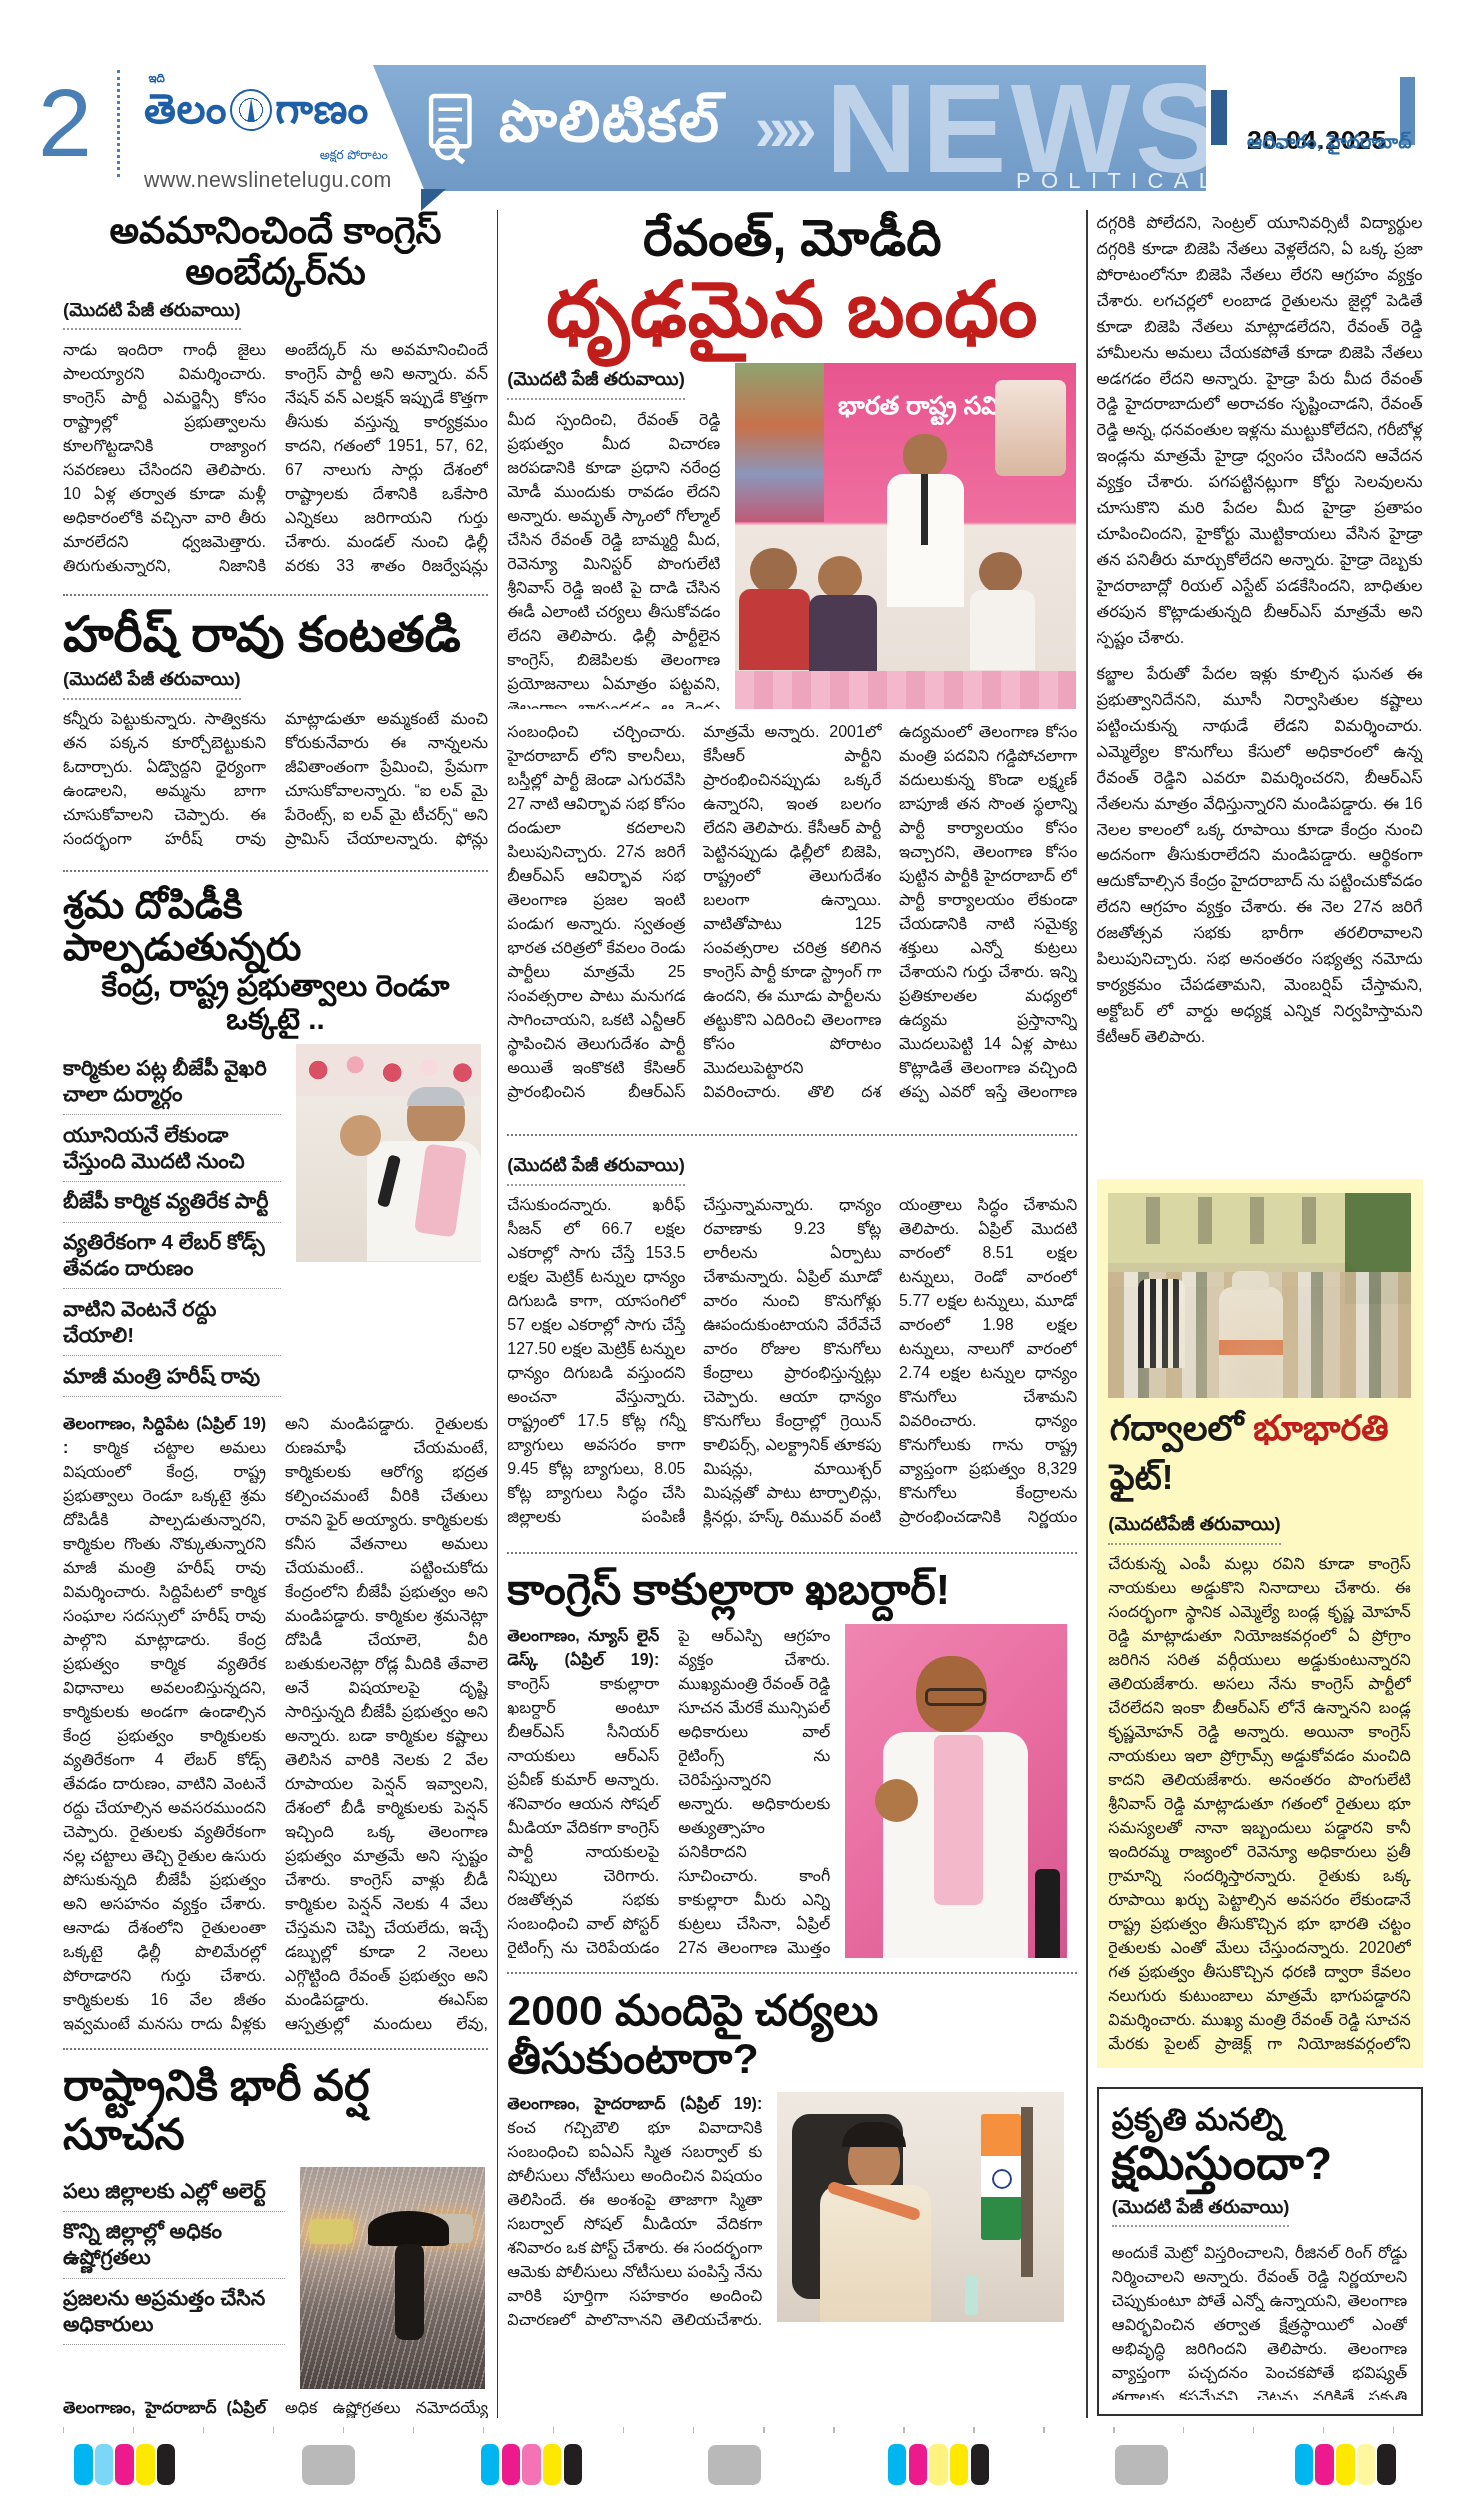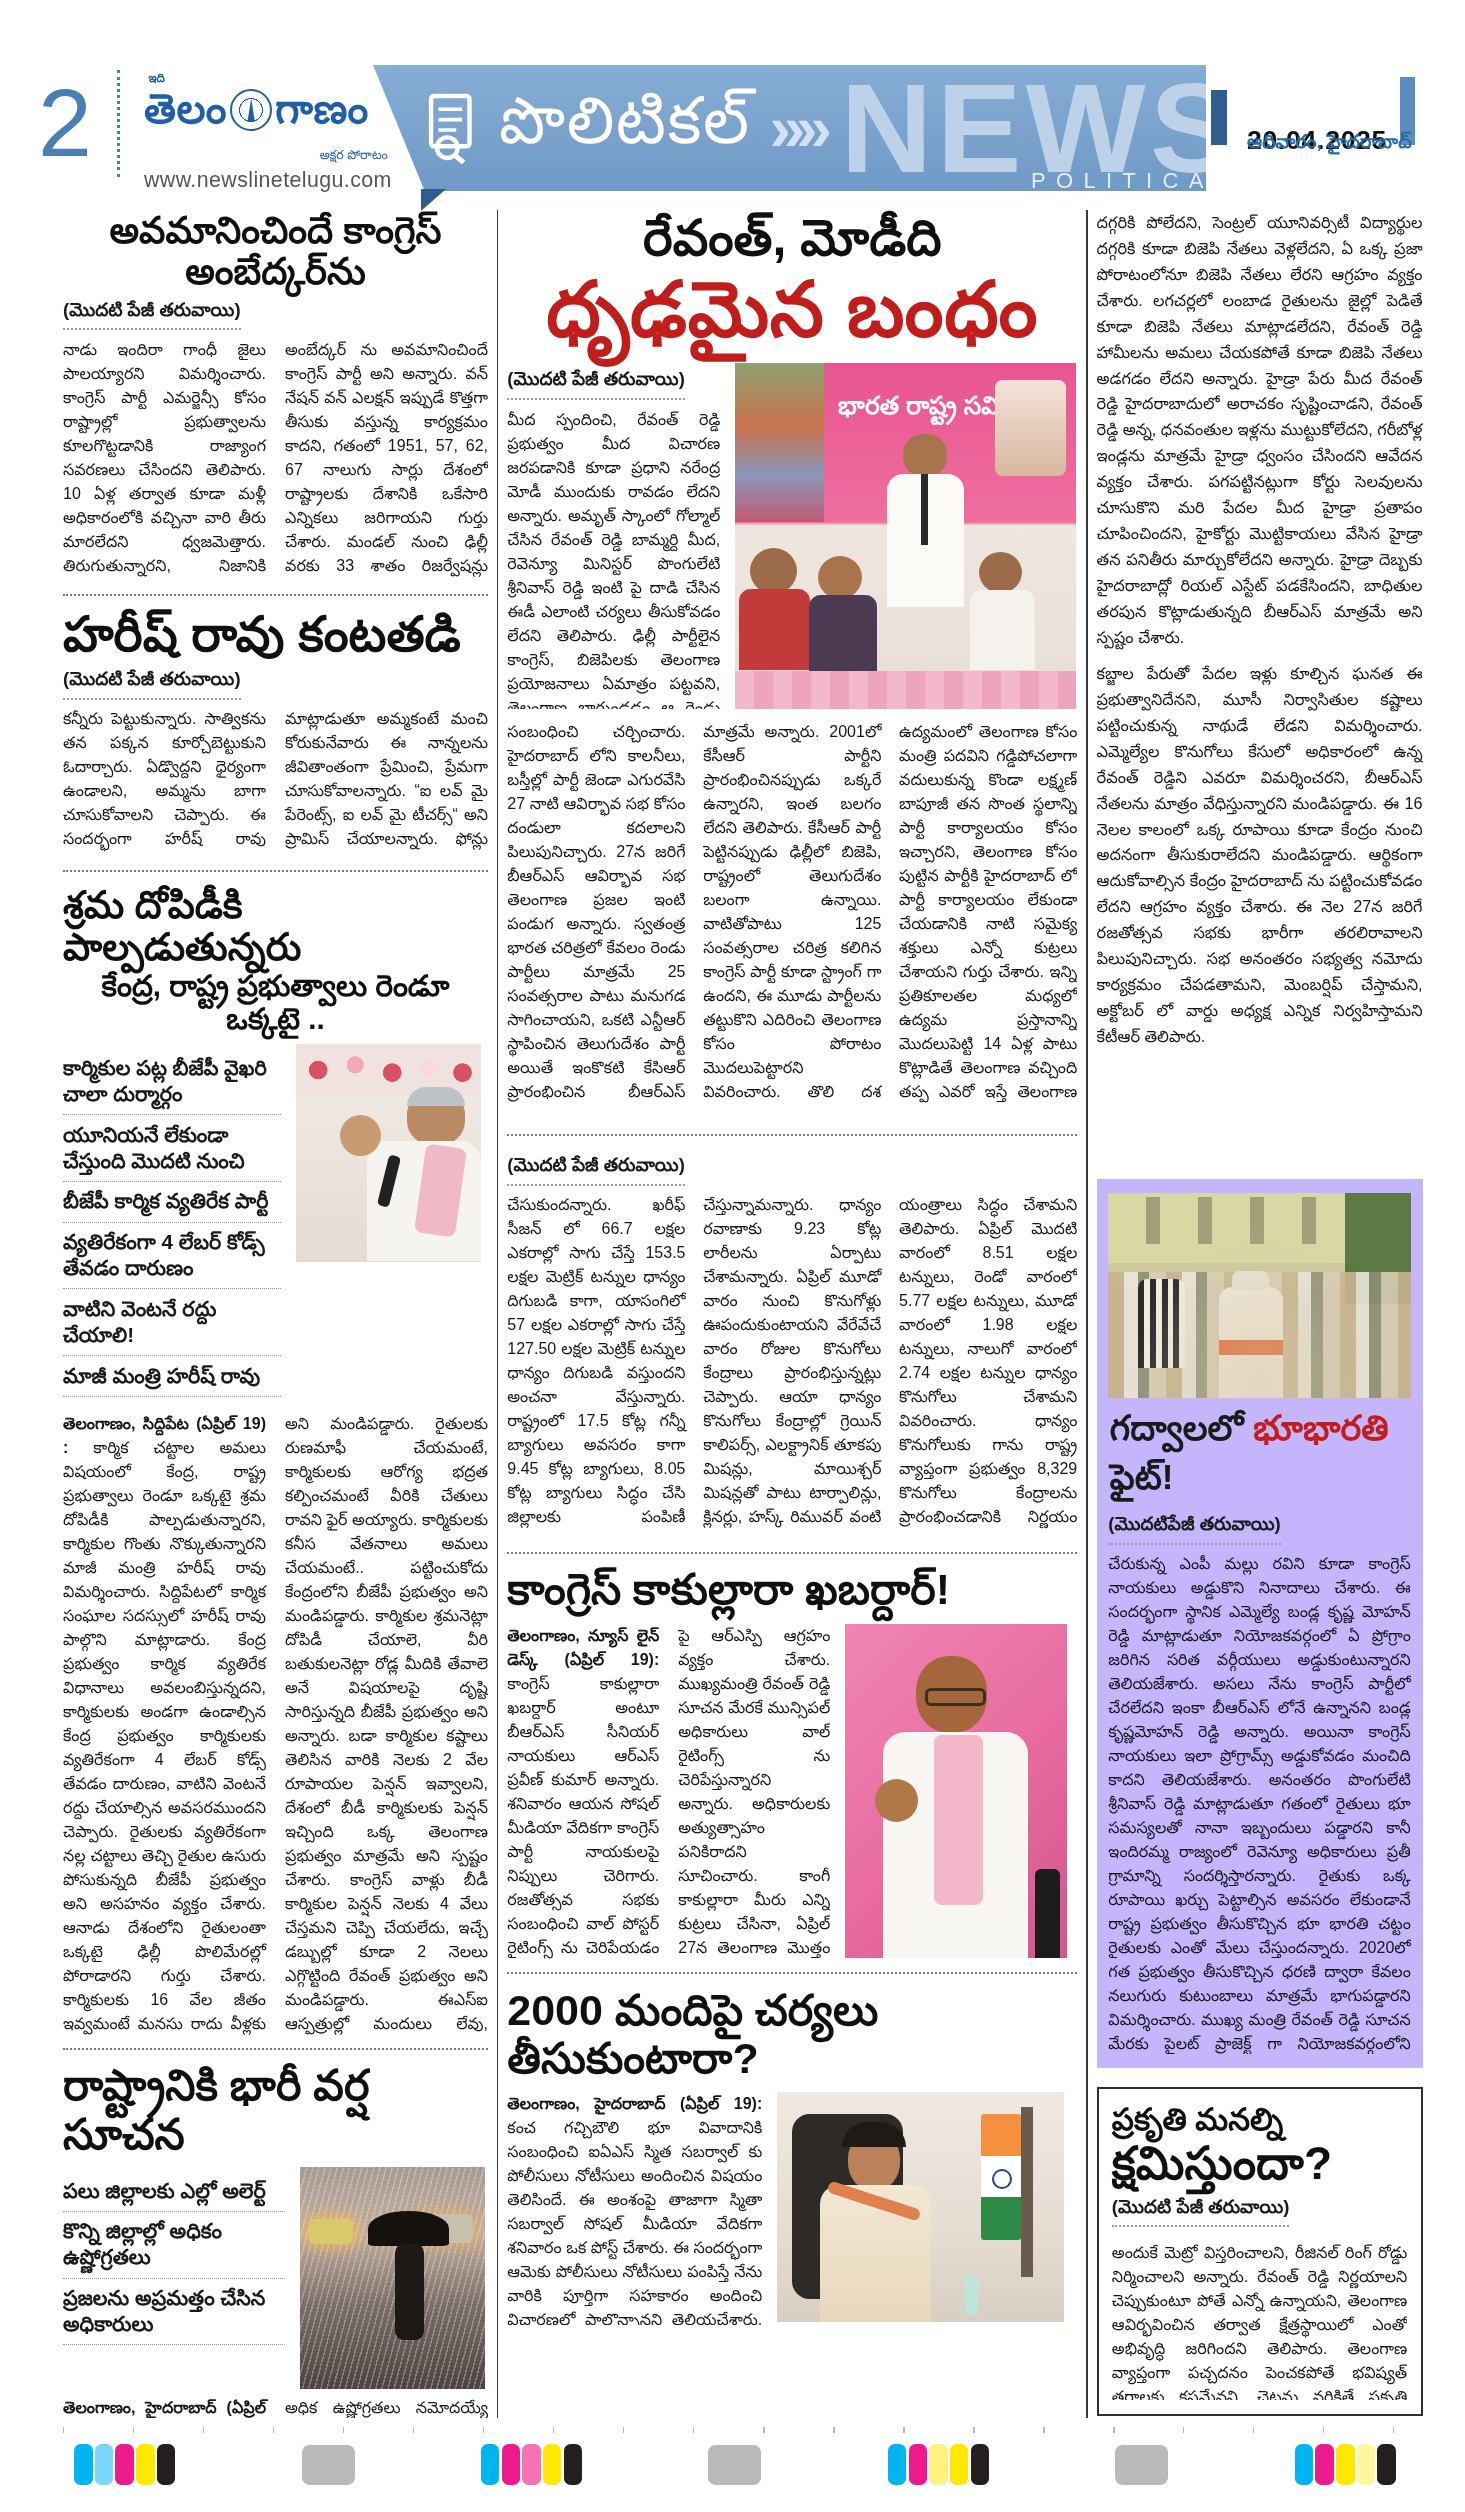--- a/index.html
+++ b/index.html
@@ -19,21 +19,21 @@
   .logo-tag{font-size:12.6px;color:#1f5fa8;text-align:right;margin-top:17px;}
   .logo-url{font-size:21.4px;color:#555;margin-top:3px;letter-spacing:0.4px;}
 
   .banner{position:absolute;left:373px;top:65px;width:833px;height:126px;
           background:linear-gradient(180deg,#86add4 0%,#7099c6 100%);
           clip-path:polygon(0 0,100% 0,100% 100%,6.2% 100%);
           display:flex;align-items:center;padding-left:52px;box-sizing:border-box;}
   .banner-fold{position:absolute;left:421px;top:189px;width:0;height:0;
           border-right:25px solid transparent;border-top:22px solid #2d5e8f;}
   .doc-icon{width:55px;height:71px;margin-right:19px;flex:0 0 auto;}
-  .banner-tel{font-size:65px;font-weight:400;color:#ffffff;letter-spacing:1.5px;margin-right:19px;white-space:nowrap;}
+  .banner-tel{font-size:57px;font-weight:700;color:#ffffff;letter-spacing:1.5px;margin-right:34px;white-space:nowrap;}
   .banner-chev{font-size:64px;font-weight:800;color:#d3e1f1;letter-spacing:-8.9px;margin-right:17.7px;}
   .banner-news{position:relative;font-size:127px;font-weight:800;color:#bdd2e8;letter-spacing:4.4px;line-height:.9;}
   .banner-political{position:absolute;right:3px;bottom:-5.9px;font-size:22px;letter-spacing:10.3px;color:#e4edf6;font-weight:400;}
   .bar-dark{position:absolute;left:1211px;top:90px;width:16.2px;height:55px;background:#2d5e8f;}
   .bar-right{position:absolute;left:1400px;top:77px;width:14.8px;height:68px;background:#55t;background:#5b8cbd;}
   .hdr-date{position:absolute;left:1247px;top:90px;font-size:26.6px;font-weight:800;color:#111;letter-spacing:0.7px;margin-top:35px;}
   .hdr-edition{position:absolute;left:1247px;top:131px;font-size:19px;font-weight:700;color:#2a6aa5;}
 
   
   .bodywrap{position:absolute;left:63px;top:210px;width:1350px;height:2208px;display:flex;}
@@ -71,21 +71,21 @@
   .e-h1{font-size:50px;}
   .e-h2{font-size:77px;letter-spacing:0.7px;}
   .e-row{display:flex;gap:14.8px;margin-top:10.3px;}
   .e-text{width:213px;height:346px;overflow:hidden;flex:0 0 auto;}
   .e-body3{height:402px;overflow:hidden;margin-top:11.8px;}
   .f-body{height:347px;overflow:hidden;}
   .g-text{width:323px;height:336px;overflow:hidden;flex:0 0 auto;}
   .h-text{width:255px;height:233px;overflow:hidden;flex:0 0 auto;}
 
   .r-top{height:956px;overflow:hidden;}
-  .pinkbox{background:#c4b5fd;padding:13.3px 11.8px;margin-top:13.3px;}
+  .pinkbox{background:#fef9c3;padding:13.3px 11.8px;margin-top:13.3px;}
   .pb-head{font-size:35px;font-weight:800;margin:10.3px 1.5px 1.5px 1.5px;}
   .pb-body{height:502px;overflow:hidden;}
   .naturebox{border:2.2px solid #2f2f2f;padding:14.8px 13.3px;margin-top:19px;}
   .nb-h1{font-size:31px;}
   .nb-h2{font-size:46px;}
   .nb-body{height:159px;overflow:hidden;margin-top:5.9px;}
 
   
   .regmarks{position:absolute;left:63px;top:2427px;width:1350px;height:5.9px;
             background:repeating-linear-gradient(90deg,#9a9a9a 0 1.5px,transparent 1.5px 70px);opacity:.7;}

